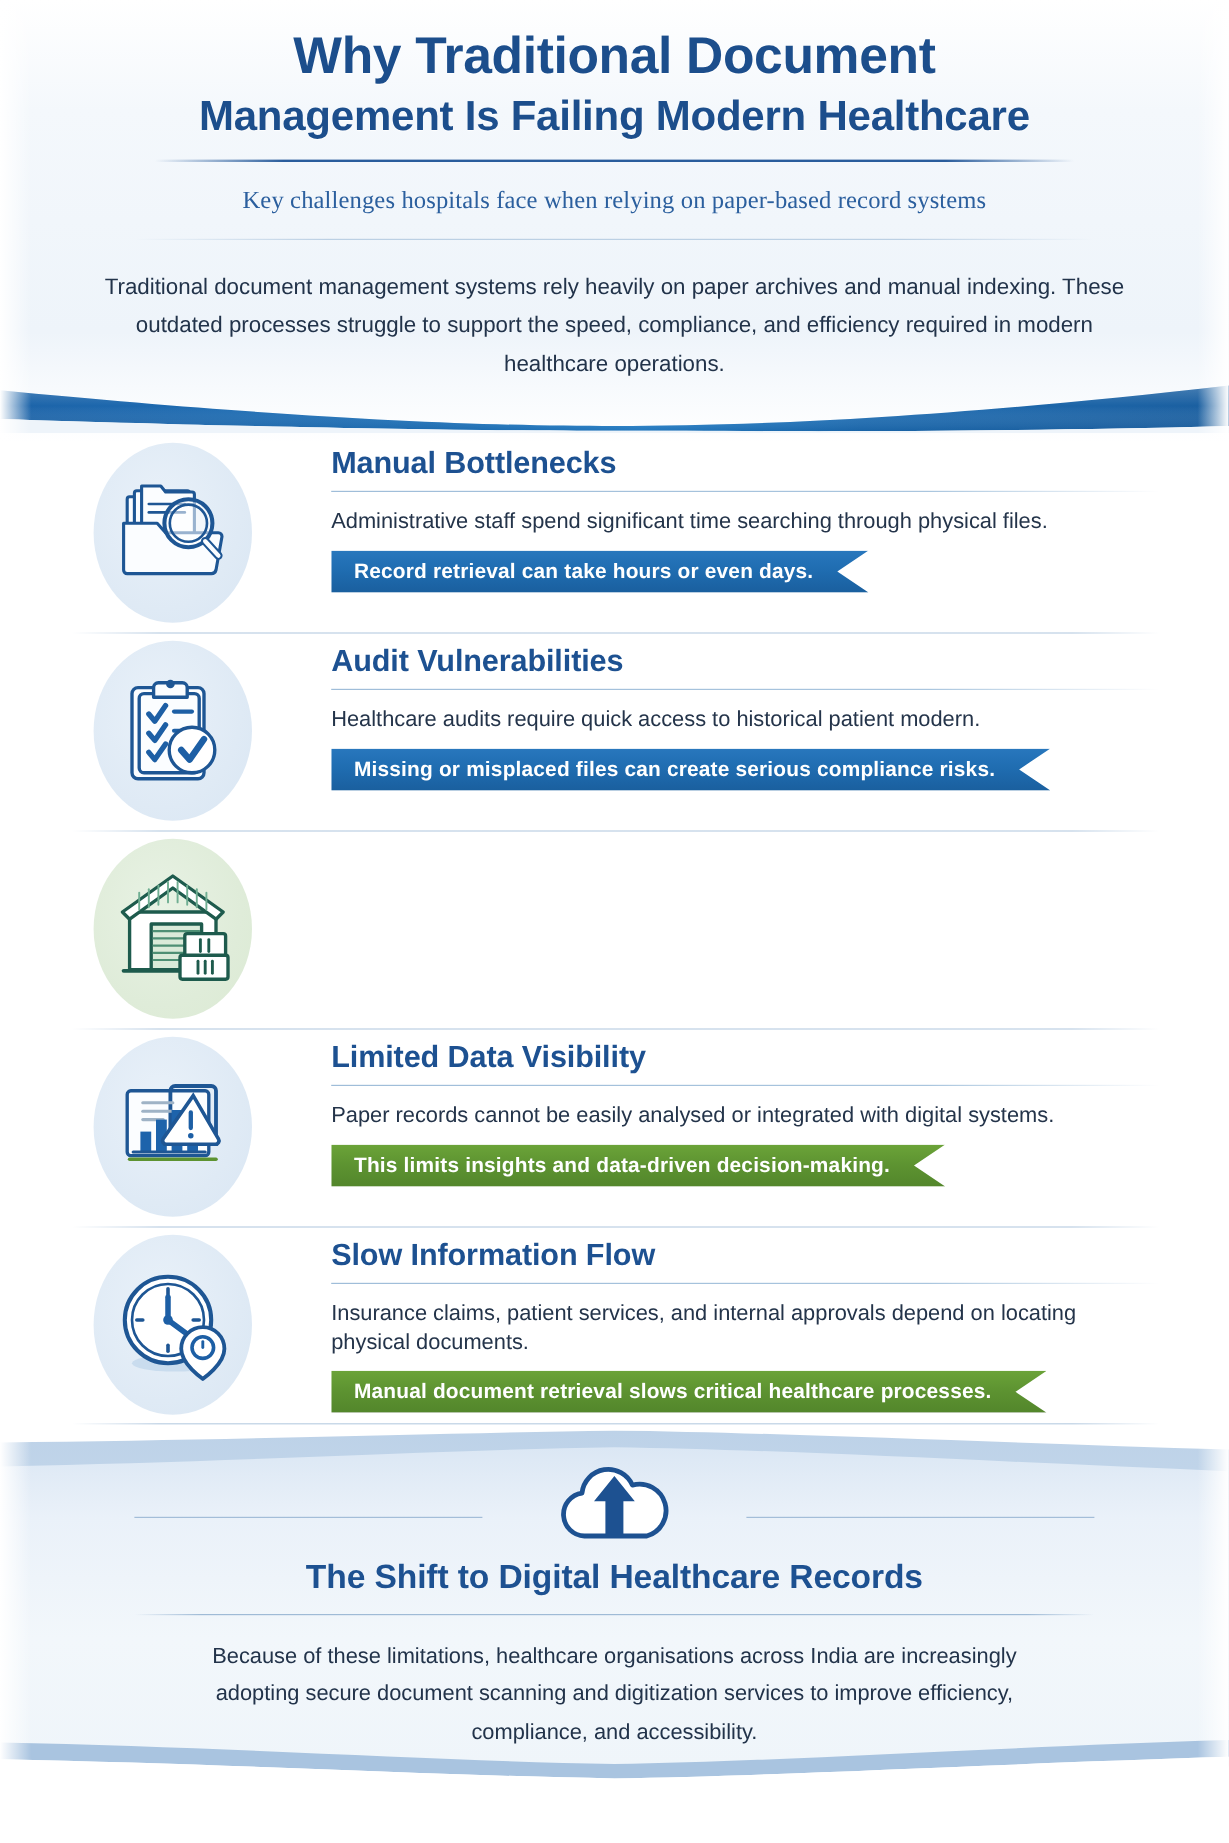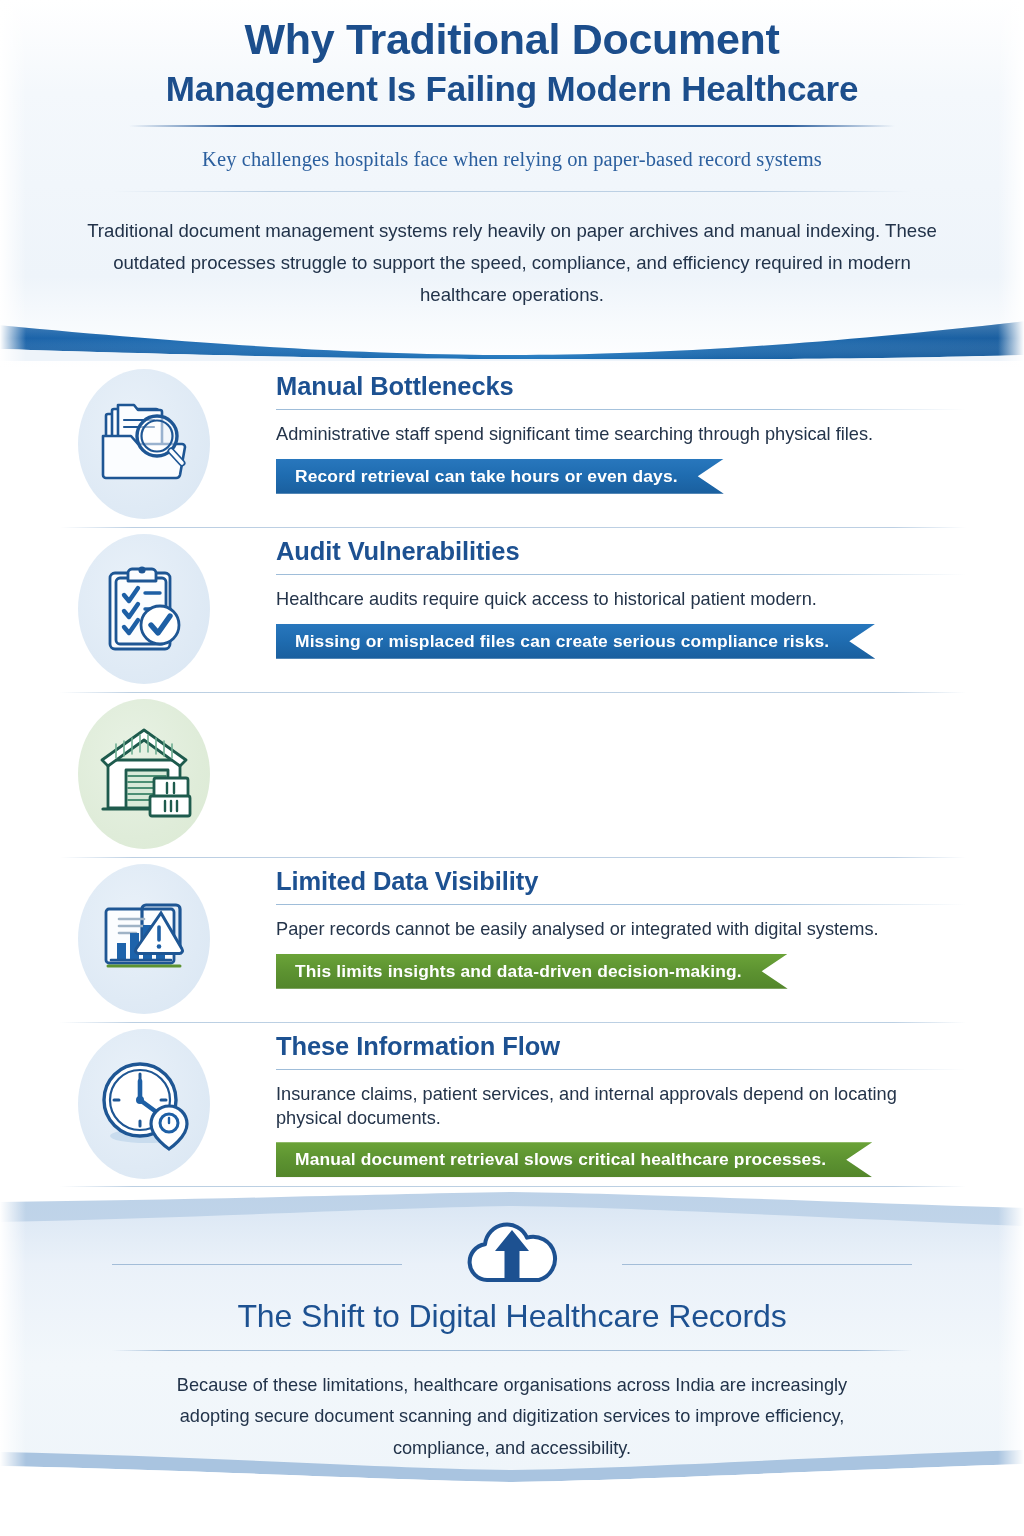--- a/index.html
+++ b/index.html
@@ -38,23 +38,24 @@
     width: 26px;
     z-index: 6;
     pointer-events: none;
   }
   .edge-left  { left: 0;  background: linear-gradient(90deg, #ffffff 0%, rgba(255,255,255,0) 100%); }
   .edge-right { right: 0; background: linear-gradient(270deg, #ffffff 0%, rgba(255,255,255,0) 100%); }
 
   
   .header {
     position: relative;
-    padding-top: 14px;
+    padding-top: 2px;
     text-align: center;
     z-index: 3;
+    margin-top: 20px;
   }
   .title-line1 {
     font-size: 43px;
     font-weight: bold;
     color: #1c4e8c;
     letter-spacing: -0.3px;
     line-height: 1.18;
     text-shadow: 0 1px 1px rgba(255,255,255,0.9);
   }
   .title-line2 {
@@ -238,22 +239,22 @@
     top: 52px;
     height: 1px;
     background: rgba(150,180,210,.85);
     width: 290px;
   }
   .cloud-rule-left  { left: 112px; }
   .cloud-rule-right { right: 112px; }
 
   .footer-title {
     margin-top: 14px;
-    font-size: 32px;
-    font-weight: normal;
+    font-size: 28px;
+    font-weight: bold;
     color: #1d5191;
     letter-spacing: -0.1px;
   }
   .footer-rule {
     width: 800px;
     height: 1px;
     margin: 15px auto 0 auto;
     background: linear-gradient(90deg, rgba(150,180,210,0) 0%, rgba(150,180,210,.9) 7%, rgba(150,180,210,.9) 93%, rgba(150,180,210,0) 100%);
   }
   .footer-text {
@@ -476,21 +477,21 @@
               <line x1="48" y1="48" x2="63" y2="59"></line>
             </g>
             <circle cx="48" cy="48" r="4" fill="#1d5fa5"></circle>
             <path d="M77,54 c-10,0 -18,8 -18,18 c0,13 18,25 18,25 c0,0 18,-12 18,-25 c0,-10 -8,-18 -18,-18 z" fill="#ffffff" stroke="#1e5694" stroke-width="3.2"></path>
             <circle cx="77" cy="71" r="9" fill="#ffffff" stroke="#1d5fa5" stroke-width="3"></circle>
             <line x1="77" y1="66" x2="77" y2="71" stroke="#1d5fa5" stroke-width="2.4" stroke-linecap="round"></line>
           </svg>
         </div>
       </div>
       <div class="body-cell">
-        <div class="sec-title">These Information Flow</div>
+        <div class="sec-title">Slow Information Flow</div>
         <div class="sec-rule"></div>
         <div class="sec-desc">Insurance claims, patient services, and internal approvals depend on locating physical documents.</div>
         <div class="ribbon ribbon-green">Manual document retrieval slows critical healthcare processes.</div>
       </div>
       <div class="row-last-sep"></div>
     </div>
 
   </div>
 
   <div class="footer-band">

